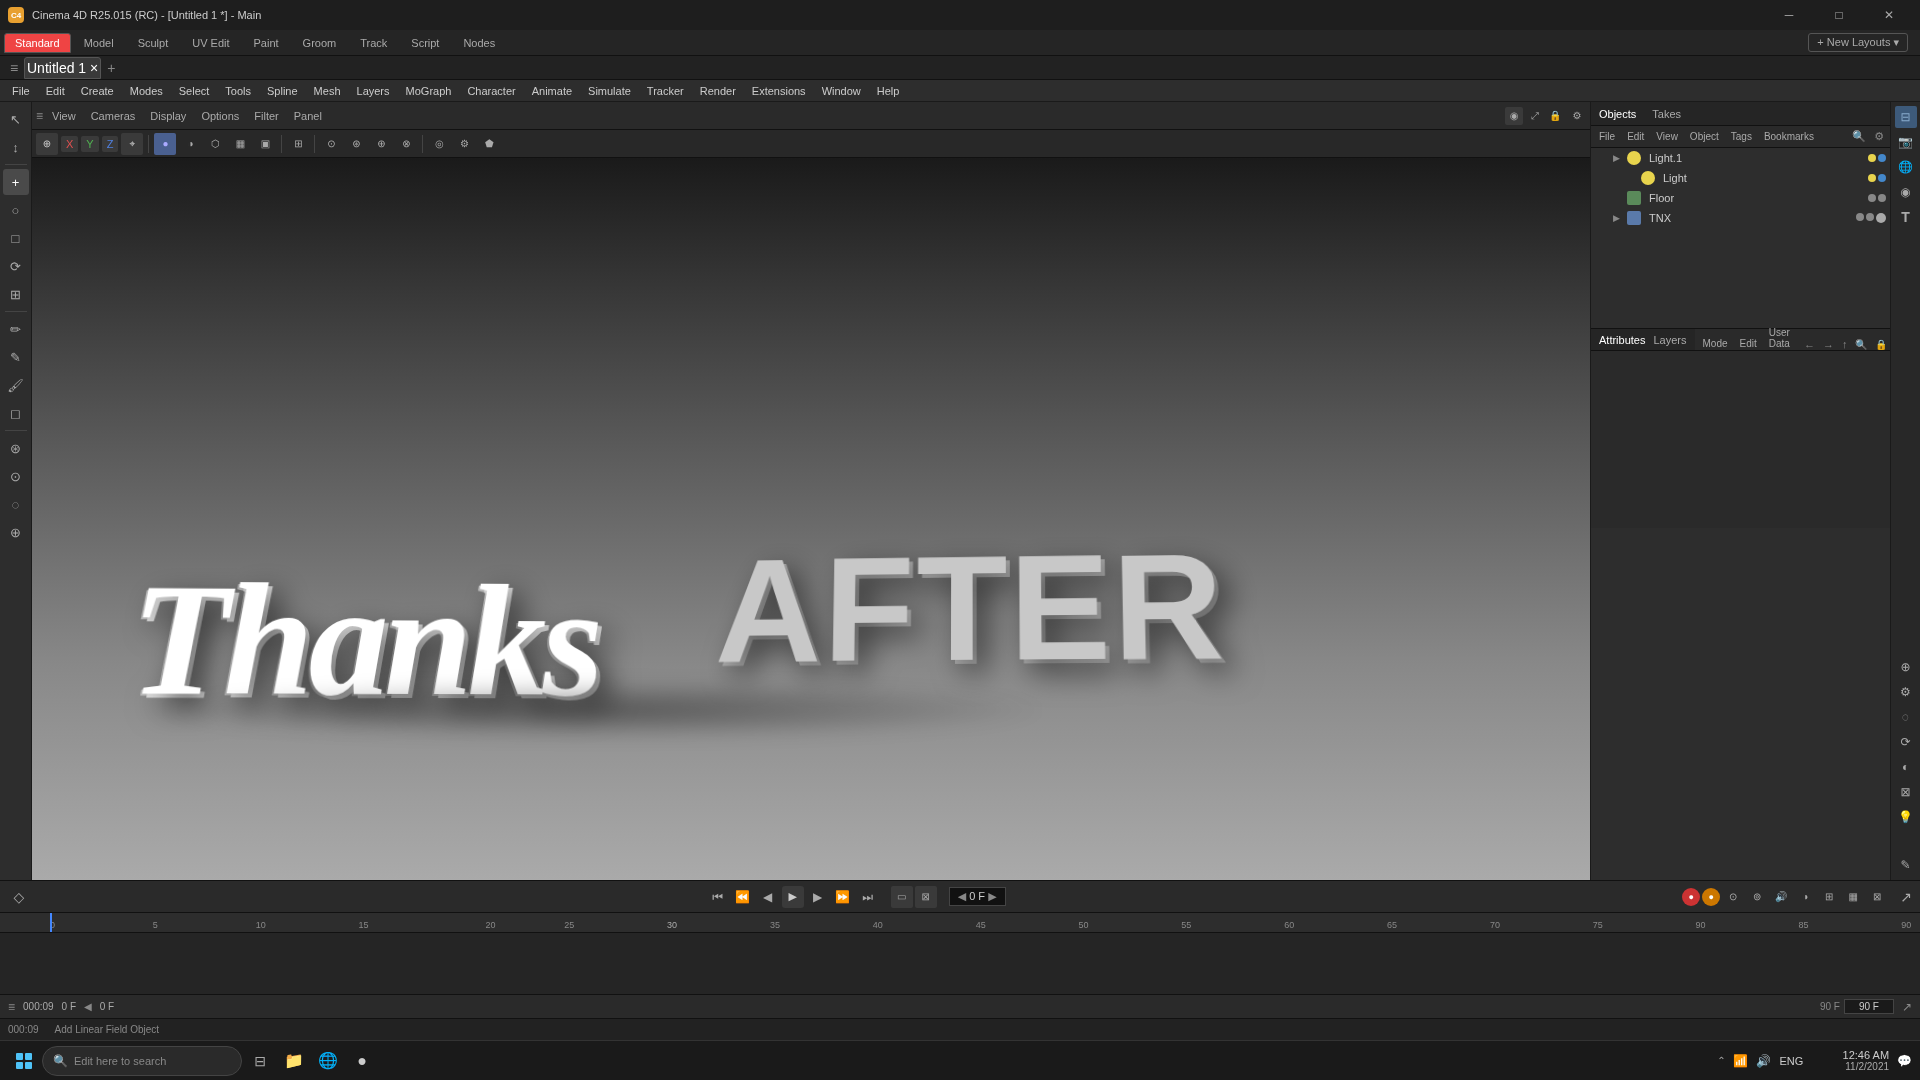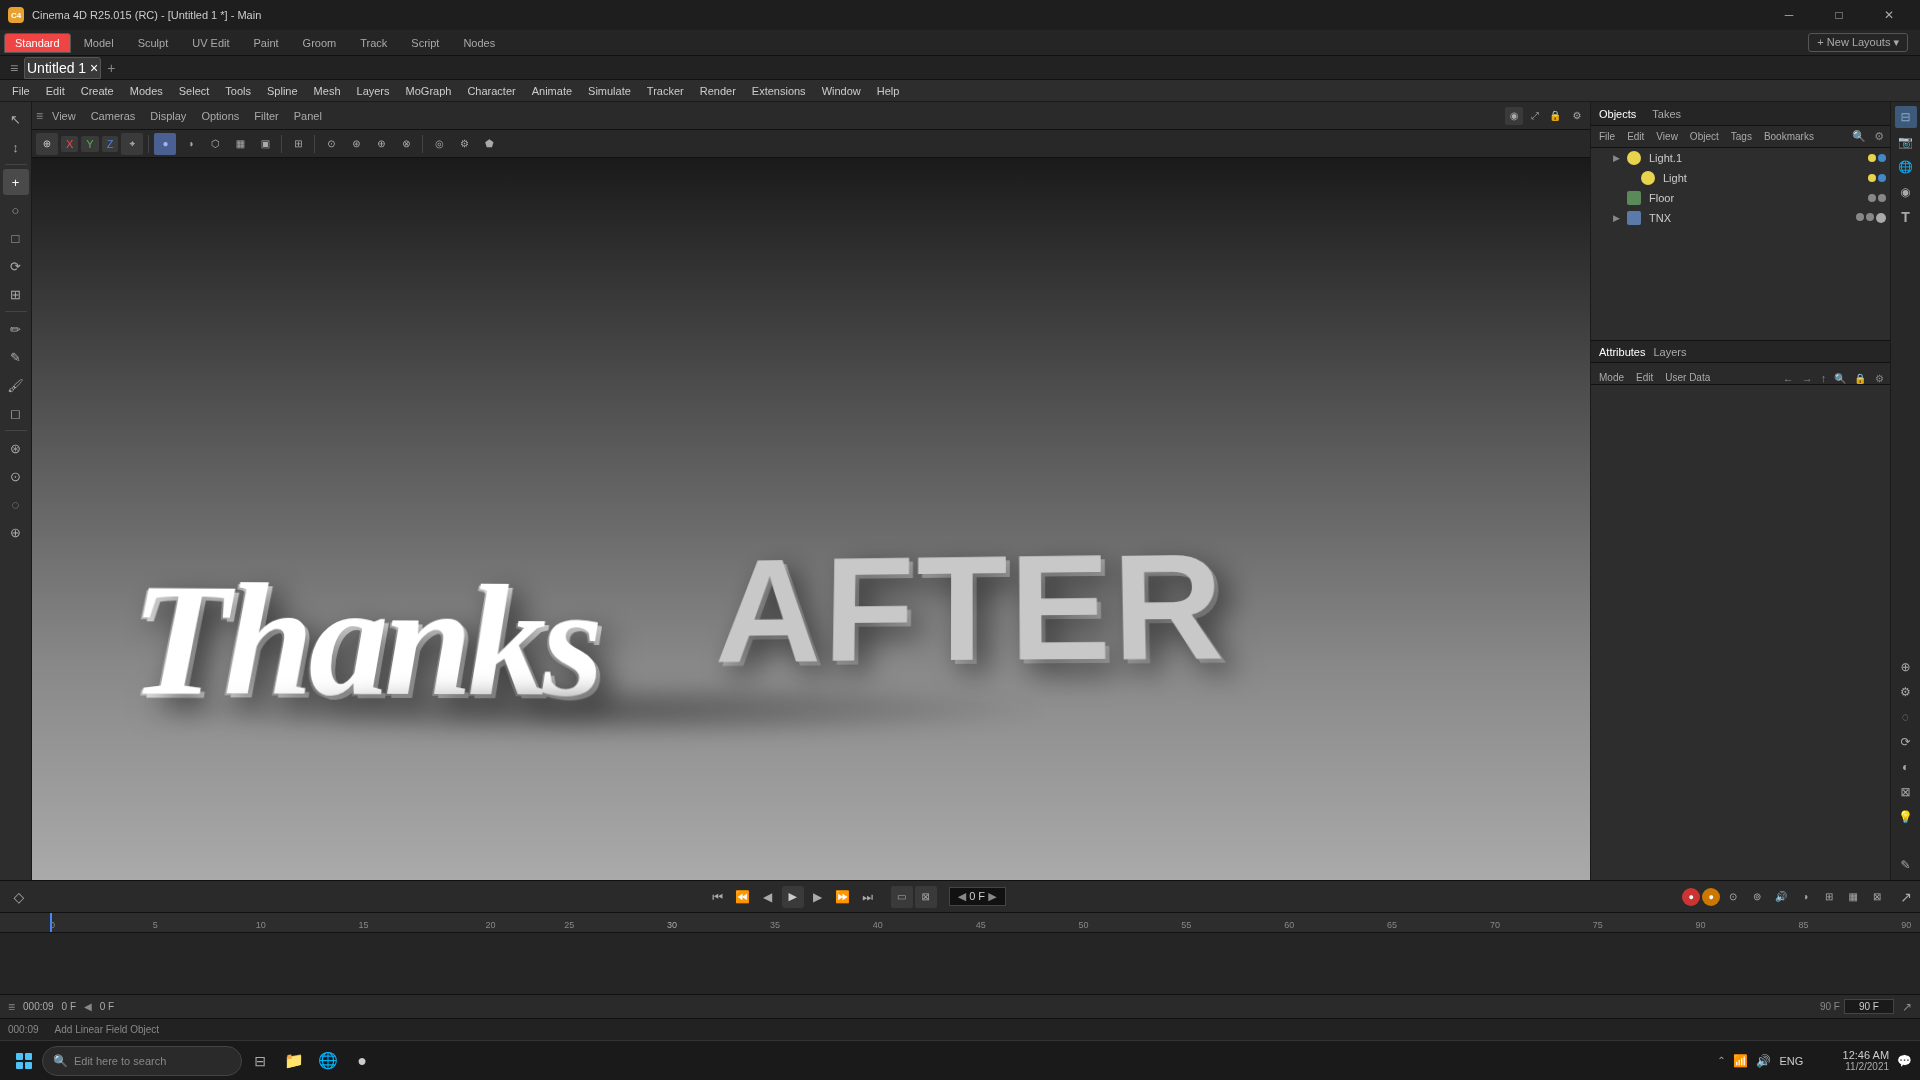--- a/index.html
+++ b/index.html
@@ -53,21 +53,21 @@
     #object-list .obj-arrow { width: 10px; font-size: 9px; color: #888; }
     #object-list .obj-name { flex: 1; font-size: 11px; color: #ccc; }
     #object-list .obj-vis { display: flex; gap: 2px; }
     #object-list .vis-dot { width: 8px; height: 8px; border-radius: 50%; }
 
     
     #right-icons { width: 28px; background: #2d2d2d; display: flex; flex-direction: column; align-items: center; padding: 4px 0; gap: 2px; border-left: 1px solid #1a1a1a; }
     #right-icons .ri-btn { width: 22px; height: 22px; display: flex; align-items: center; justify-content: center; cursor: pointer; color: #aaa; font-size: 12px; border-radius: 2px; }
 
     
-    #attr-panel { height: 200px; background: #2a2a2a; border-top: 1px solid #111; display: flex; flex-direction: column; margin-top: 12px; }
+    #attr-panel { height: 200px; background: #2a2a2a; border-top: 1px solid #111; display: flex; flex-direction: row; }
     #attr-header { height: 22px; background: #252525; display: flex; align-items: center; padding: 0 8px; gap: 8px; border-bottom: 1px solid #111; }
     #attr-header .ah-tab { font-size: 11px; color: #aaa; cursor: pointer; }
     #attr-header .ah-tab.active { color: #fff; }
     #attr-toolbar { height: 22px; background: #2a2a2a; display: flex; align-items: flex-end; padding: 0 4px; gap: 4px; border-bottom: 1px solid #111; }
     #attr-toolbar .at-item { font-size: 10px; color: #aaa; padding: 1px 4px; cursor: pointer; }
     #attr-content { flex: 1; background: #2d2d2d; }
 
     
     #timeline { height: 160px; background: #252525; border-top: 1px solid #111; display: flex; flex-direction: column; }
     #timeline-controls { height: 32px; background: #2a2a2a; display: flex; align-items: center; padding: 0 8px; gap: 4px; border-bottom: 1px solid #111; justify-content: center; }

